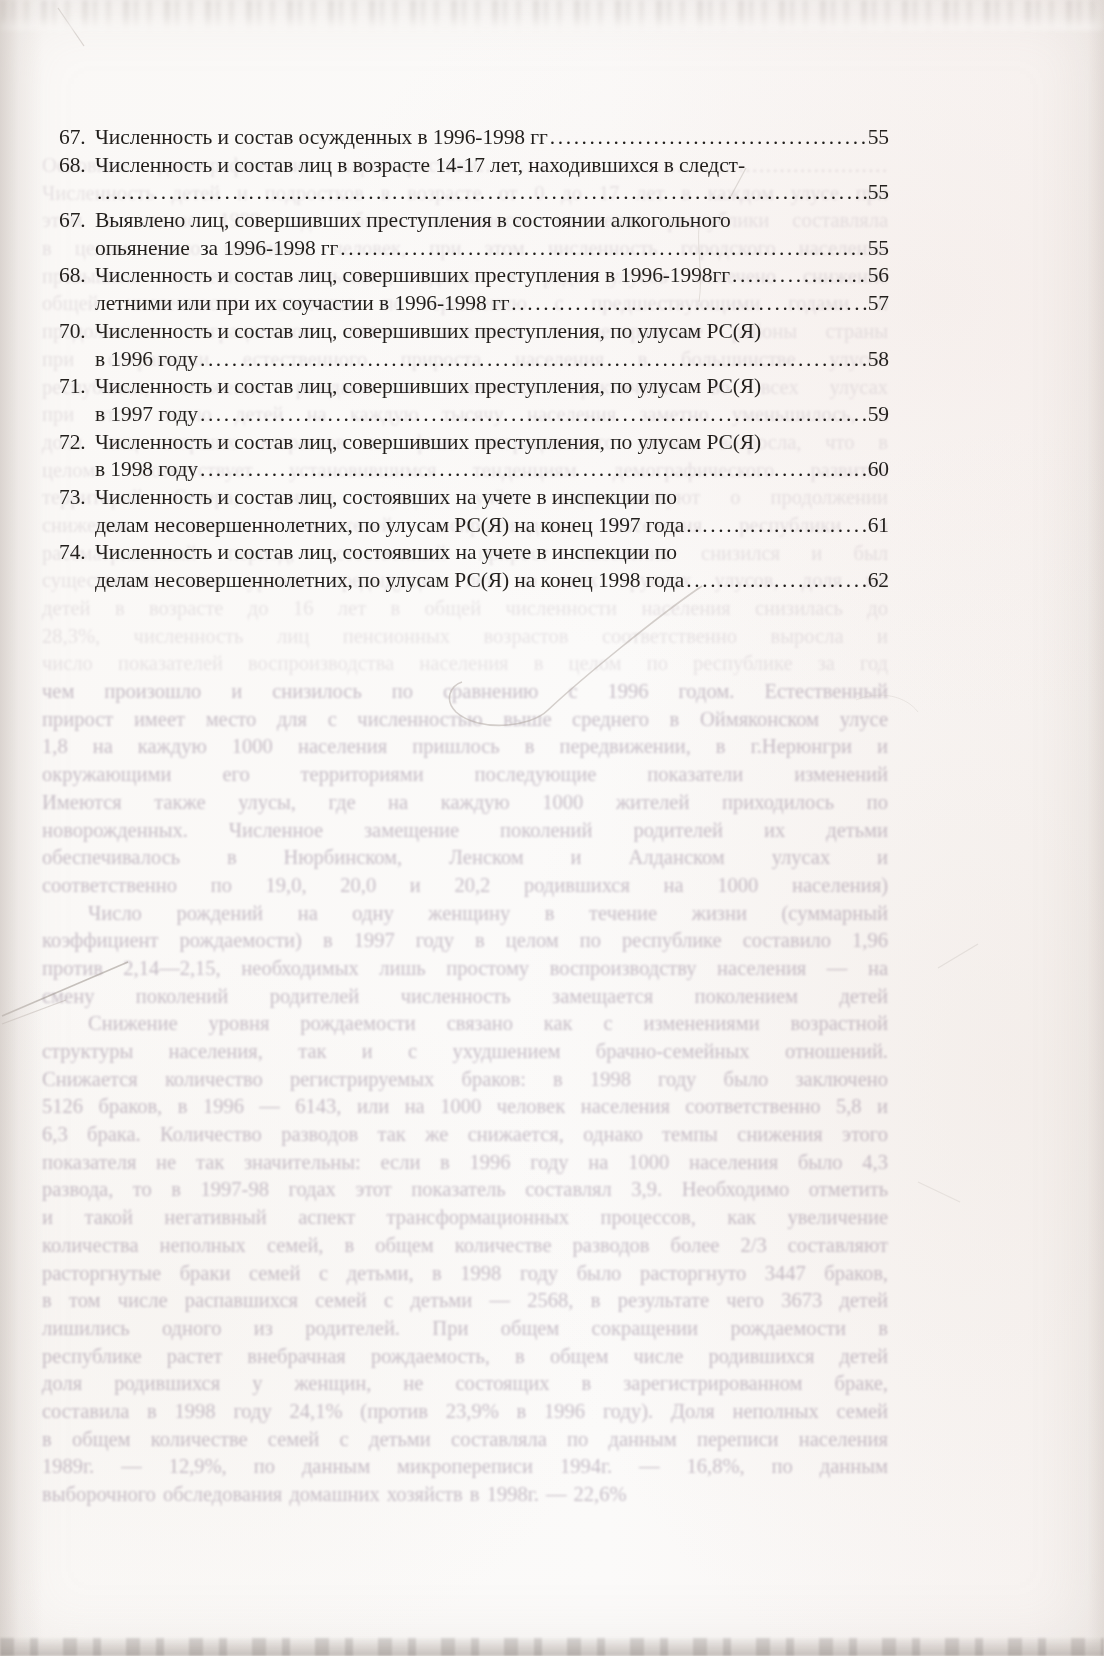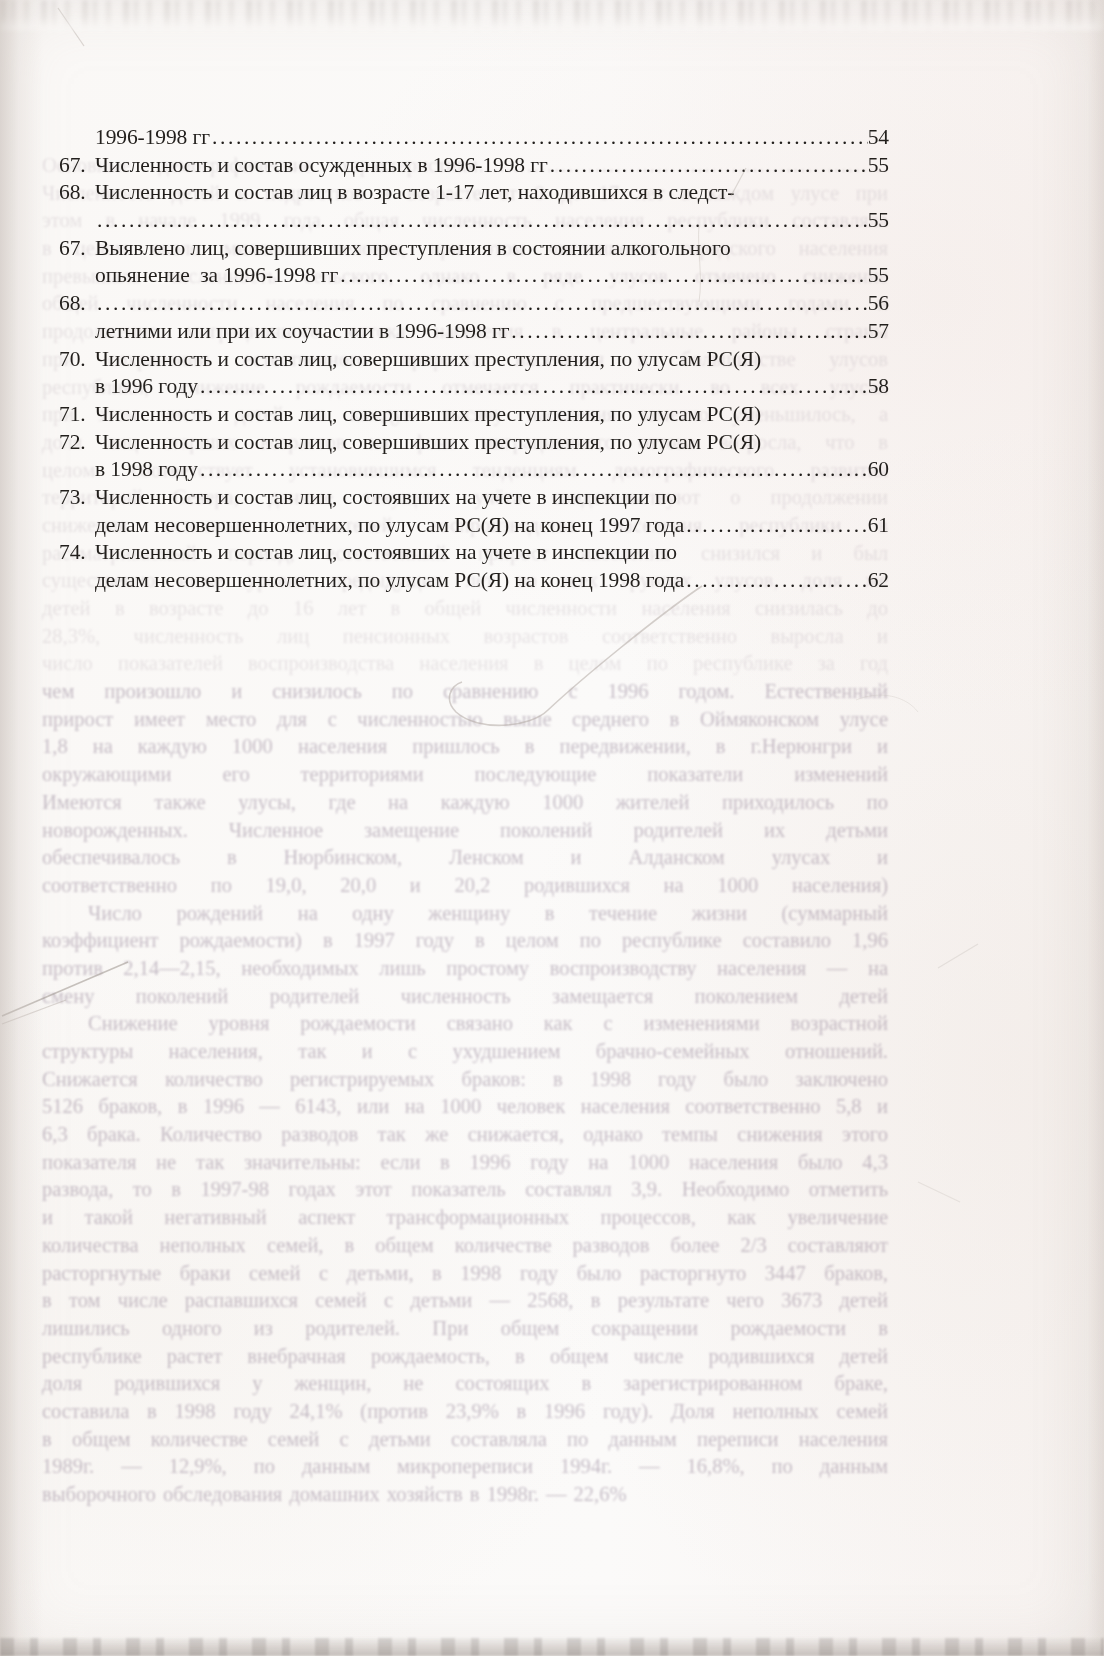--- a/index.html
+++ b/index.html
@@ -110,52 +110,47 @@
       <div class="bleed-line">республике растет внебрачная рождаемость, в общем числе родившихся детей</div>
       <div class="bleed-line">доля родившихся у женщин, не состоящих в зарегистрированном браке,</div>
       <div class="bleed-line">составила в 1998 году 24,1% (против 23,9% в 1996 году). Доля неполных семей</div>
       <div class="bleed-line">в общем количестве семей с детьми составляла по данным переписи населения</div>
       <div class="bleed-line">1989г. — 12,9%, по данным микропереписи 1994г. — 16,8%, по данным</div>
       <div class="bleed-line end">выборочного обследования домашних хозяйств в 1998г. — 22,6%</div>
     </div>
 
   <div class="toc" id="toc">
       <div class="toc-line">
-        <span class="toc-num"></span>
-        <span class="toc-text">1996-1998 гг</span>
-        <span class="toc-dots"></span>
-        <span class="toc-page">54</span>
-      </div>
-      <div class="toc-line">
         <span class="toc-num">67.</span>
         <span class="toc-text">Численность и состав осужденных в 1996-1998 гг</span>
         <span class="toc-dots"></span>
         <span class="toc-page">55</span>
       </div>
       <div class="toc-line">
         <span class="toc-num">68.</span>
-        <span class="toc-text">Численность и состав лиц в возрасте 1-17 лет, находившихся в следст-</span>
+        <span class="toc-text">Численность и состав лиц в возрасте 14-17 лет, находившихся в следст-</span>
       </div>
       <div class="toc-line">
         <span class="toc-num"></span>
         <span class="toc-dots"></span>
         <span class="toc-page">55</span>
       </div>
       <div class="toc-line">
         <span class="toc-num">67.</span>
         <span class="toc-text">Выявлено лиц, совершивших преступления в состоянии алкогольного</span>
       </div>
       <div class="toc-line">
         <span class="toc-num"></span>
         <span class="toc-text">опьянение&nbsp; за 1996-1998 гг</span>
         <span class="toc-dots"></span>
         <span class="toc-page">55</span>
       </div>
       <div class="toc-line">
         <span class="toc-num">68.</span>
+        <span class="toc-text">Численность и состав лиц, совершивших преступления в 1996-1998гг</span>
         <span class="toc-dots"></span>
         <span class="toc-page">56</span>
       </div>
       <div class="toc-line">
         <span class="toc-num"></span>
         <span class="toc-text">летними или при их соучастии в 1996-1998 гг</span>
         <span class="toc-dots"></span>
         <span class="toc-page">57</span>
       </div>
       <div class="toc-line">
@@ -164,20 +159,26 @@
       </div>
       <div class="toc-line">
         <span class="toc-num"></span>
         <span class="toc-text">в 1996 году</span>
         <span class="toc-dots"></span>
         <span class="toc-page">58</span>
       </div>
       <div class="toc-line">
         <span class="toc-num">71.</span>
         <span class="toc-text">Численность и состав лиц, совершивших преступления, по улусам РС(Я)</span>
+      </div>
+      <div class="toc-line">
+        <span class="toc-num"></span>
+        <span class="toc-text">в 1997 году</span>
+        <span class="toc-dots"></span>
+        <span class="toc-page">59</span>
       </div>
       <div class="toc-line">
         <span class="toc-num">72.</span>
         <span class="toc-text">Численность и состав лиц, совершивших преступления, по улусам РС(Я)</span>
       </div>
       <div class="toc-line">
         <span class="toc-num"></span>
         <span class="toc-text">в 1998 году</span>
         <span class="toc-dots"></span>
         <span class="toc-page">60</span>

